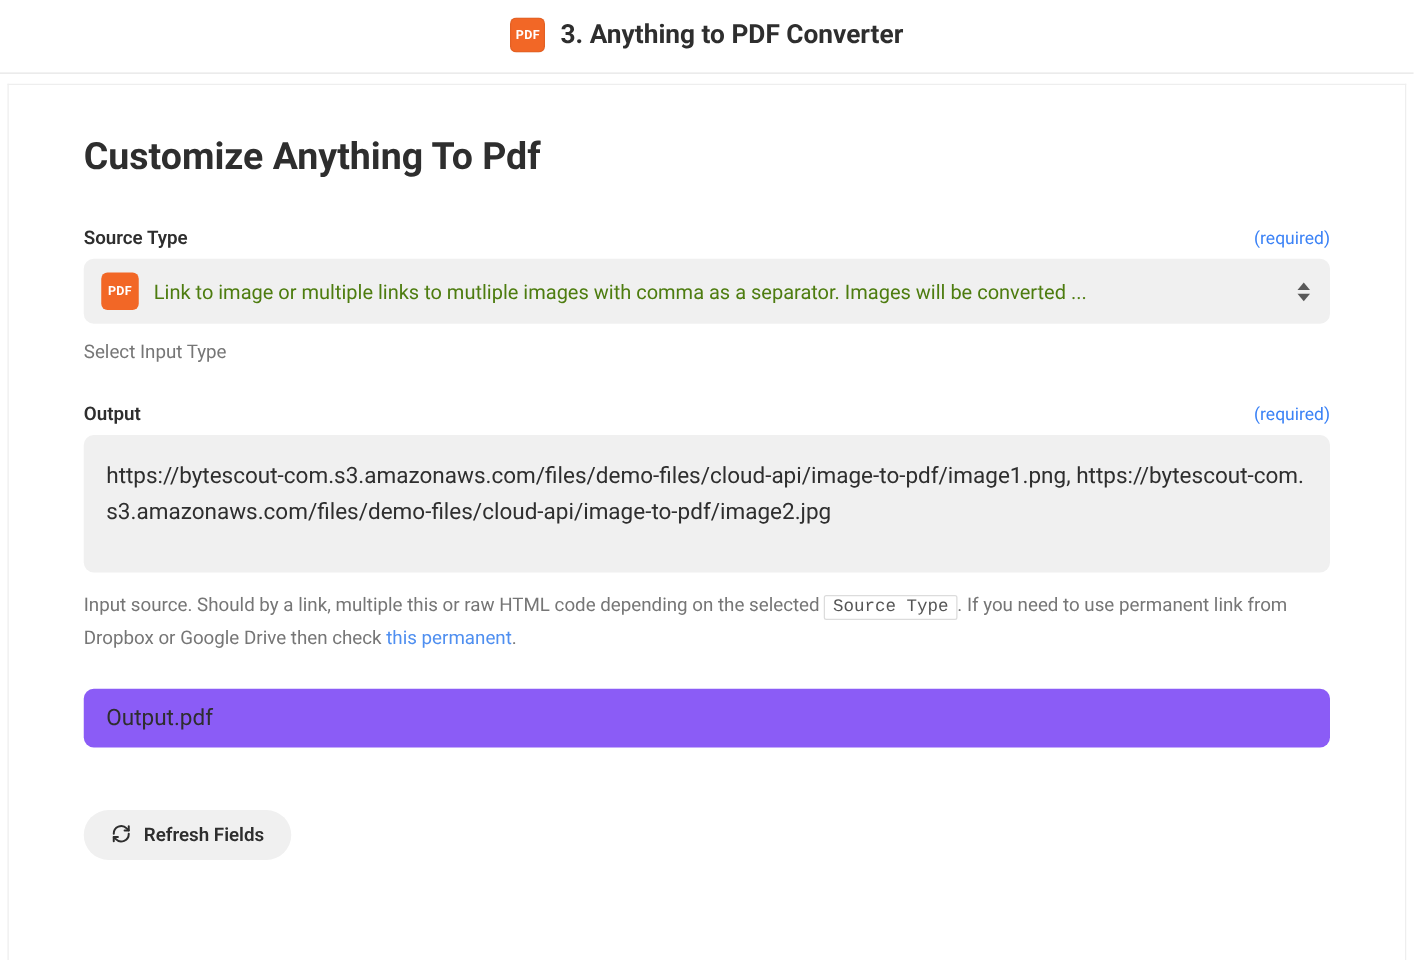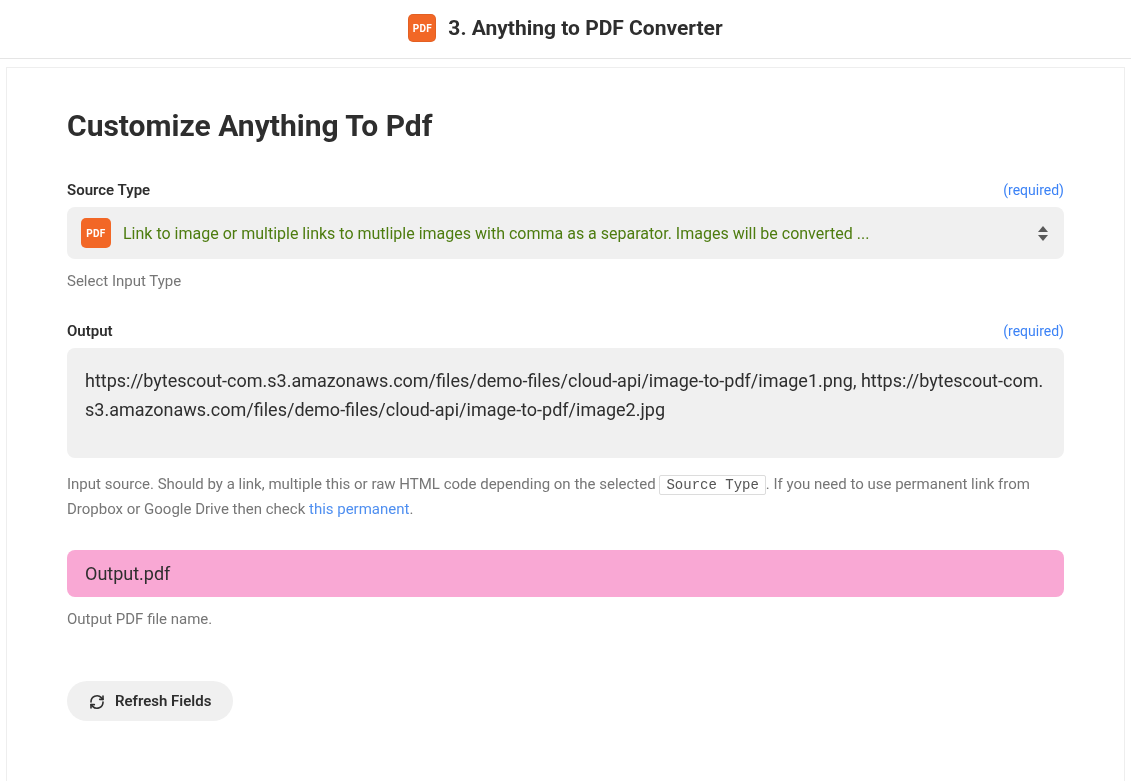--- a/index.html
+++ b/index.html
@@ -133,21 +133,21 @@
       line-height: 1.65;
       white-space: pre-wrap;
       word-break: break-all;
       border: none;
       width: 100%;
       font-family: inherit;
       resize: none;
       outline: none;
     }
     .text-input {
-      background: #f9a8d4;
+      background: #8b5cf6;
       border-radius: 8px;
       padding: 13px 18px;
       font-size: 18px;
       color: #2e2e2e;
       border: none;
       width: 100%;
       font-family: inherit;
       outline: none;
     }
     .help-text {
@@ -161,21 +161,21 @@
       font-size: 14px;
       color: #555;
       border: 1px solid #dcdcdc;
       padding: 1px 6px;
       border-radius: 2px;
       background: #fff;
     }
     .link { color: #4f8ff0; text-decoration: none; }
     .refresh-btn {
       display: inline-flex;
-      align-items: flex-end;
+      align-items: flex-start;
       gap: 10px;
       background: #f0f0f0;
       border: none;
       border-radius: 22px;
       padding: 11px 22px;
       font-size: 15px;
       font-weight: 600;
       color: #2e2e2e;
       cursor: pointer;
       margin-top: 22px;
@@ -220,21 +220,20 @@
       </div>
       <textarea class="textarea-box" style="">https://bytescout-com.s3.amazonaws.com/files/demo-files/cloud-api/image-to-pdf/image1.png, https://bytescout-com.s3.amazonaws.com/files/demo-files/cloud-api/image-to-pdf/image2.jpg</textarea>
       <div class="help-text">
         <span>Input source. Should by a link, multiple this or raw HTML code depending on the selected </span><span class="code-chip">Source Type</span><span>. If you need to use permanent link from Dropbox or Google Drive then check </span><a href="#" class="link">this permanent</a><span>.</span>
       </div>
     </div>
 
     
     <div class="field-block">
       <input type="text" class="text-input" value="Output.pdf" style="">
-      <div class="help-text">Output PDF file name.</div>
     </div>
 
     <button class="refresh-btn">
       <span class="refresh-icon">
         <svg width="16" height="16" viewBox="0 0 24 24" fill="none" stroke="#2e2e2e" stroke-width="2.4" stroke-linecap="round" stroke-linejoin="round">
           <path d="M3 12a9 9 0 0 1 15.5-6.5L21 8"></path>
           <path d="M21 3v5h-5"></path>
           <path d="M21 12a9 9 0 0 1-15.5 6.5L3 16"></path>
           <path d="M3 21v-5h5"></path>
         </svg>

